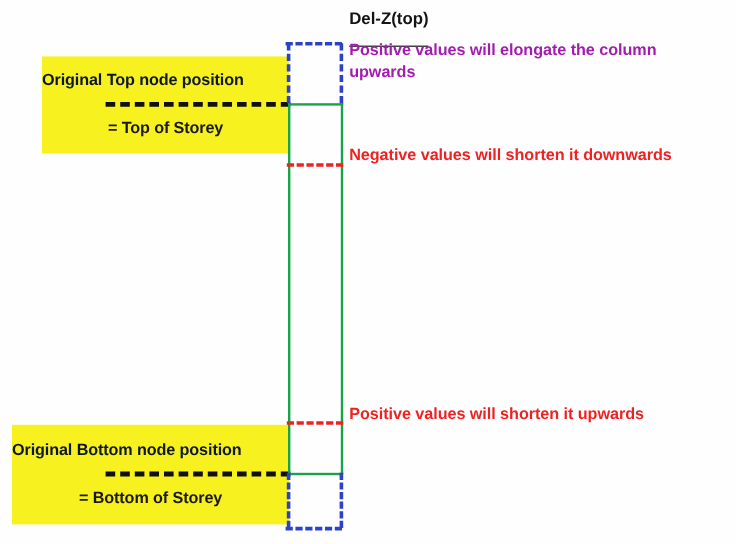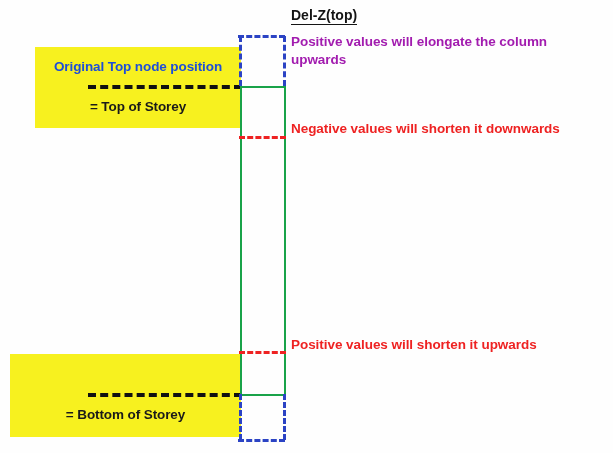--- a/index.html
+++ b/index.html
@@ -31,24 +31,24 @@
   #yellow-box-bottom {
     left: 10px;
     top: 354px;
     width: 231px;
     height: 83px;
   }
   .node-label-line1 {
     position: absolute;
     left: 0;
     width: 100%;
-    text-align: center;
+    text-align: left;
     font-size: 13.5px;
     font-weight: bold;
-    color: #1d4ed8;
+    color: #0f172a;
     letter-spacing: -0.1px;
     white-space: nowrap;
   }
   .node-label-line2 {
     position: absolute;
     left: 0;
     width: 100%;
     text-align: center;
     font-size: 13.5px;
     font-weight: bold;
@@ -123,21 +123,21 @@
   #red-dash-bottom { left: 239px; top: 351px; width: 47px; }
 
   
   .heading {
     position: absolute;
     font-size: 14px;
     font-weight: bold;
     color: #141414;
     white-space: nowrap;
     border-bottom: 1.5px solid #141414;
-    padding-bottom: 1px;
+    padding-bottom: 15px;
     line-height: 1.05;
   }
   #heading-top    { left: 291px; top: 8px; }
   #heading-bottom { left: 291px; top: 301px; }
 
   
   .annot {
     position: absolute;
     font-size: 13.5px;
     font-weight: bold;
@@ -156,20 +156,21 @@
 <body>
 
 <div id="canvas">
 
   <div class="yellow-box" id="yellow-box-top">
     <div class="node-label-line1">Original Top node position</div>
     <div class="node-label-line2">= Top of Storey</div>
   </div>
 
   <div class="yellow-box" id="yellow-box-bottom">
+    <div class="node-label-line1">Original Bottom node position</div>
     <div class="node-label-line2">= Bottom of Storey</div>
   </div>
 
   <div class="black-dash" id="black-dash-top"></div>
   <div class="black-dash" id="black-dash-bottom"></div>
 
   <div class="green-line-v" id="green-col-left"></div>
   <div class="green-line-v" id="green-col-right"></div>
   <div class="green-line-h" id="green-col-top"></div>
   <div class="green-line-h" id="green-col-bottom"></div>

